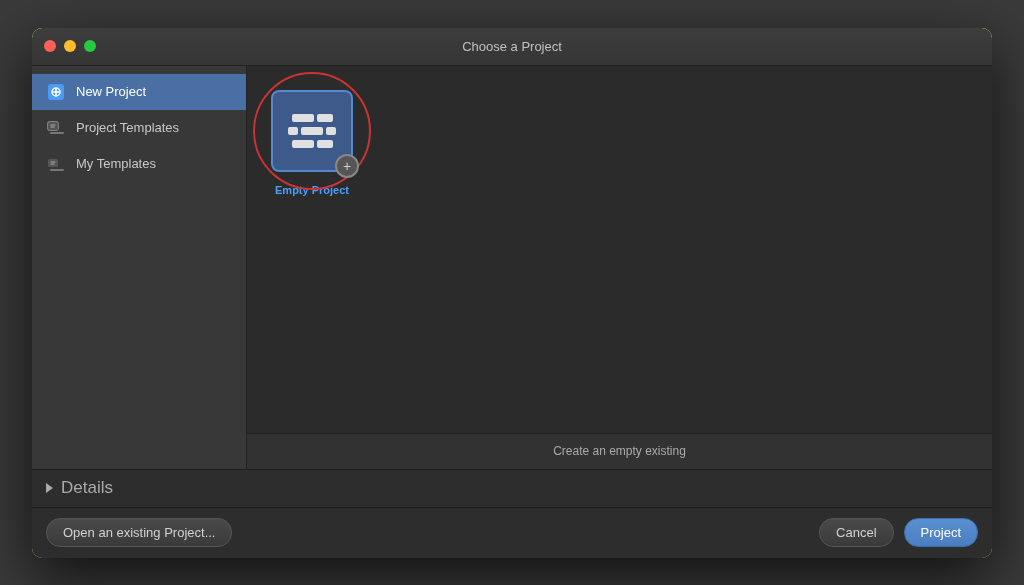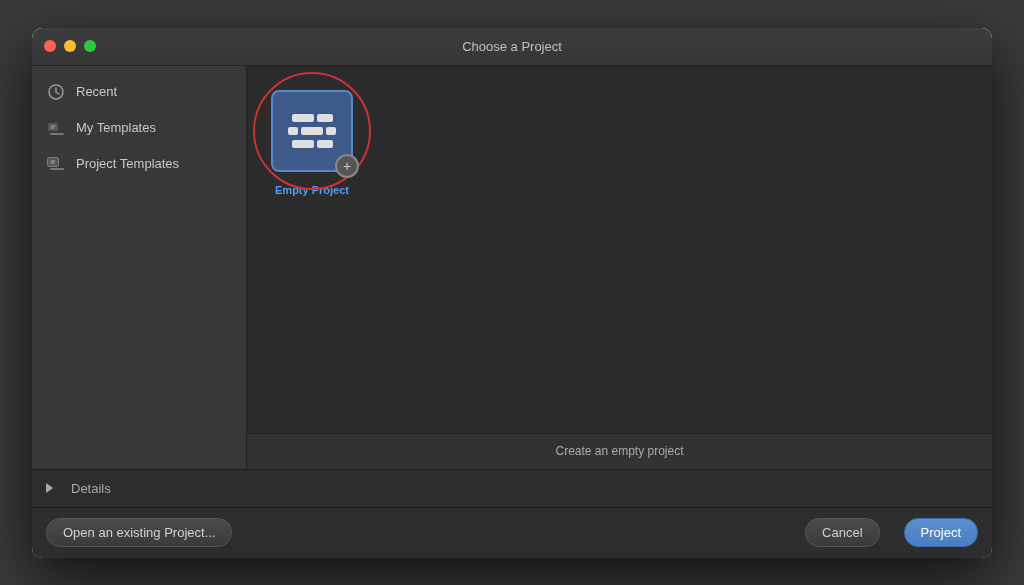--- a/index.html
+++ b/index.html
@@ -219,23 +219,23 @@
       height: 38px;
       display: flex;
       align-items: center;
       padding: 0 14px;
       border-bottom: 1px solid #1e1e1e;
     }
 
     .details-toggle {
       display: flex;
       align-items: center;
-      gap: 18px;
+      gap: 8px;
       color: #aaa;
-      font-size: 13px;
+      font-size: 17px;
       cursor: pointer;
     }
 
     .triangle-right {
       width: 0;
       height: 0;
       border-top: 5px solid transparent;
       border-bottom: 5px solid transparent;
       border-left: 7px solid #aaa;
     }
@@ -260,21 +260,21 @@
 
     .btn-primary {
       background: linear-gradient(180deg, #5a8fd0 0%, #4a7ec0 100%);
       border-color: #3a6eb0;
       color: #fff;
       font-weight: 500;
     }
 
     .btn-group {
       display: flex;
-      gap: 24px;
+      gap: 10px;
       padding-left: 8px;
     }
 
     
     svg { display: block; }
   </style>
 </head>
 <body>
 
 <div class="window">
@@ -285,55 +285,57 @@
       <span class="control minimize"></span>
       <span class="control maximize"></span>
     </div>
     <span class="titlebar-title">Choose a Project</span>
   </div>
 
   <div class="content-area">
 
     <div class="sidebar">
 
-
-      <div class="sidebar-item">
+      <div class="sidebar-item active">
         <span class="sidebar-icon">
           <svg width="18" height="18" viewBox="0 0 18 18">
-            <circle cx="9" cy="9" r="7" fill="none" stroke="#999" stroke-width="1.5"></circle>
-            <polyline points="9,5 9,9 12,11" stroke="#999" stroke-width="1.5" fill="none" stroke-linecap="round"></polyline>
+            <rect x="1" y="1" width="16" height="16" rx="3" fill="#4a9eff" opacity="0.9"></rect>
+            <circle cx="9" cy="9" r="4" fill="none" stroke="#fff" stroke-width="1.5"></circle>
+            <rect x="8.2" y="5.5" width="1.6" height="7" rx="0.8" fill="#fff"></rect>
+            <rect x="5.5" y="8.2" width="7" height="1.6" rx="0.8" fill="#fff"></rect>
           </svg>
         </span>
-        <span>Recent</span>
-      </div>
-
-
-      <div class="sidebar-item">
-        <span class="sidebar-icon">
-          <svg width="18" height="18" viewBox="0 0 18 18">
-            <rect x="1" y="4" width="10" height="8" rx="1.5" fill="#555"></rect>
-            <rect x="3" y="14" width="14" height="2" rx="1" fill="#777"></rect>
-            <line x1="4" y1="7" x2="8" y2="7" stroke="#aaa" stroke-width="1.2" stroke-linecap="round"></line>
-            <line x1="4" y1="9" x2="7" y2="9" stroke="#aaa" stroke-width="1.2" stroke-linecap="round"></line>
-          </svg>
-        </span>
-        <span>My Templates</span>
-      </div>
+        <span>New Project</span>
+      </div>
+
+
 
       <div class="sidebar-item">
         <span class="sidebar-icon">
           <svg width="18" height="18" viewBox="0 0 18 18">
             <rect x="1" y="3" width="10" height="8" rx="1.5" fill="none" stroke="#999" stroke-width="1.5"></rect>
             <rect x="1" y="3" width="10" height="8" rx="1.5" fill="#555"></rect>
             <rect x="3" y="13" width="14" height="2" rx="1" fill="#777"></rect>
             <line x1="4" y1="6" x2="8" y2="6" stroke="#aaa" stroke-width="1.2" stroke-linecap="round"></line>
             <line x1="4" y1="8" x2="7" y2="8" stroke="#aaa" stroke-width="1.2" stroke-linecap="round"></line>
           </svg>
         </span>
         <span>Project Templates</span>
+      </div>
+
+      <div class="sidebar-item">
+        <span class="sidebar-icon">
+          <svg width="18" height="18" viewBox="0 0 18 18">
+            <rect x="1" y="4" width="10" height="8" rx="1.5" fill="#555"></rect>
+            <rect x="3" y="14" width="14" height="2" rx="1" fill="#777"></rect>
+            <line x1="4" y1="7" x2="8" y2="7" stroke="#aaa" stroke-width="1.2" stroke-linecap="round"></line>
+            <line x1="4" y1="9" x2="7" y2="9" stroke="#aaa" stroke-width="1.2" stroke-linecap="round"></line>
+          </svg>
+        </span>
+        <span>My Templates</span>
       </div>
     </div>
 
     <div class="main-content">
       <div class="project-grid">
 
         <div class="project-item">
           <div class="project-icon-wrapper">
             <div class="selection-ring"></div>
             <div class="project-icon-box">
@@ -353,21 +355,21 @@
               </div>
 
               <div class="plus-badge">+</div>
             </div>
           </div>
           <div class="project-label">Empty Project</div>
         </div>
       </div>
 
       <div class="status-bar">
-        <span>Create an empty project</span>
+        <span>Create an empty existing</span>
       </div>
     </div>
   </div>
 
   <div class="bottom-section">
 
     <div class="details-bar">
       <div class="details-toggle">
         <div class="triangle-right"></div>
         <span>Details</span>

